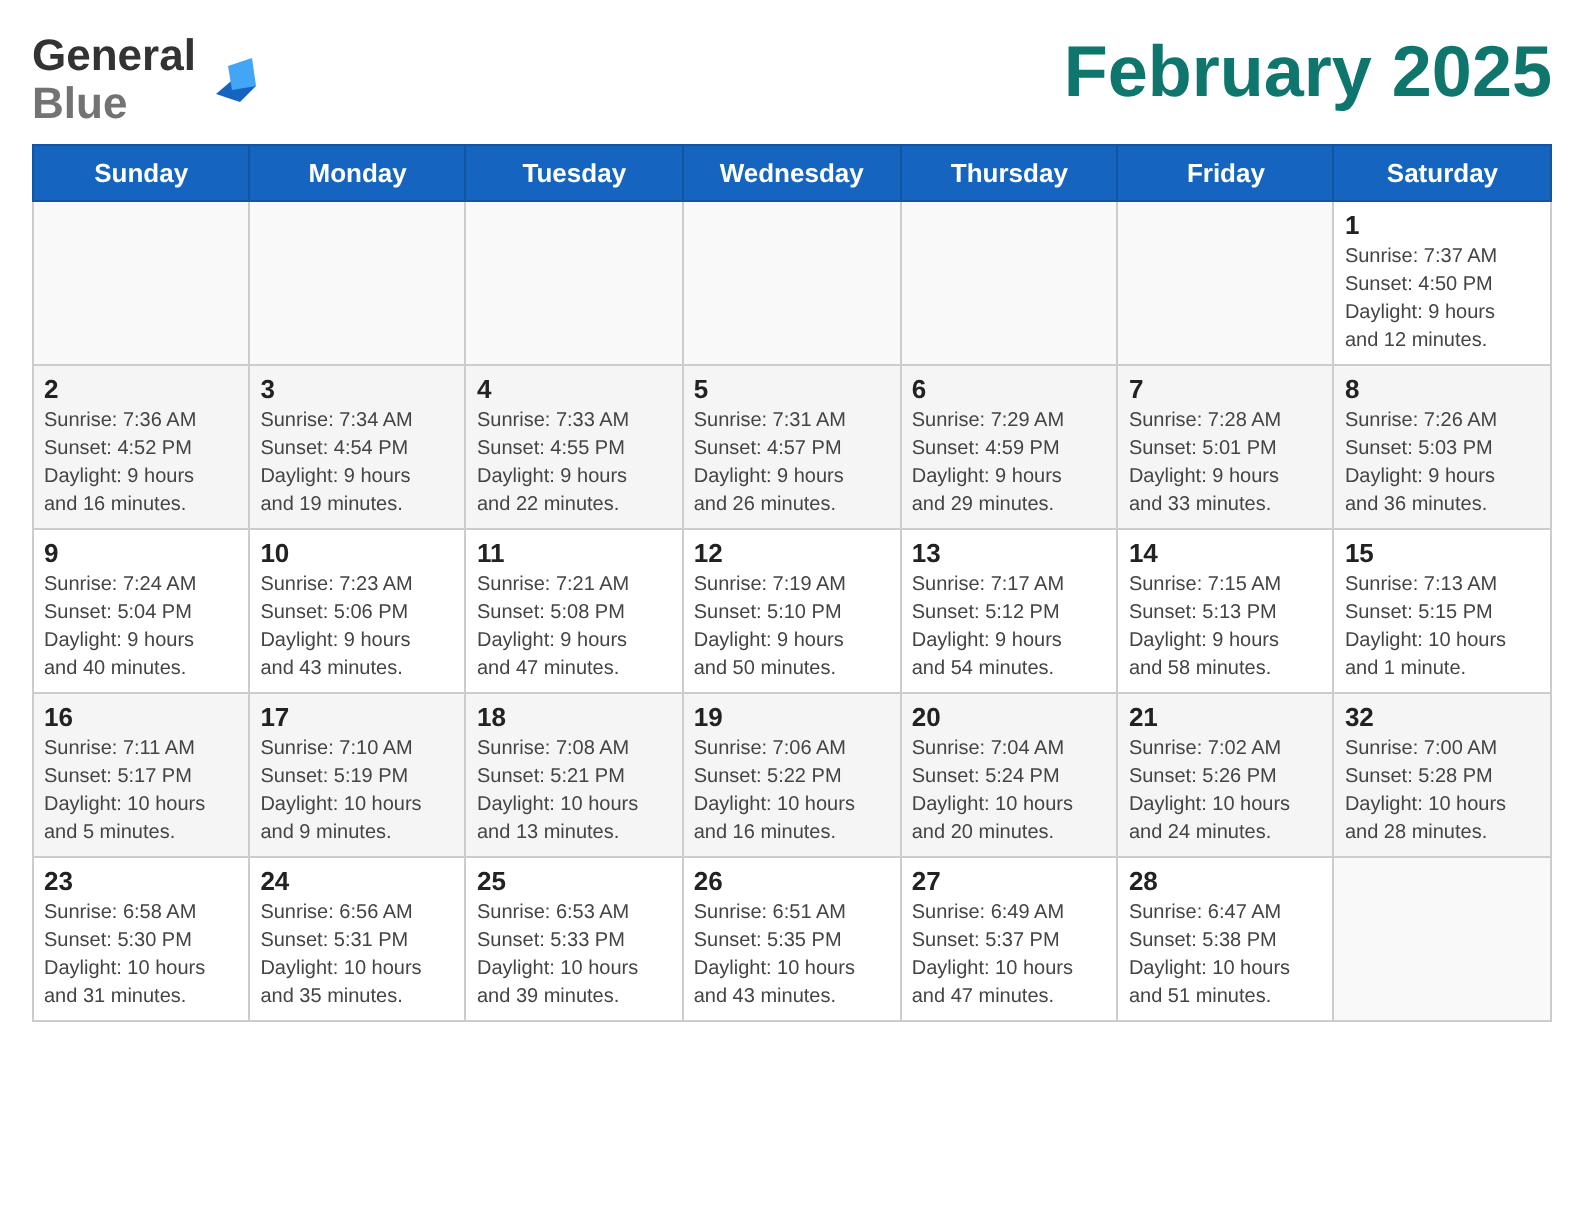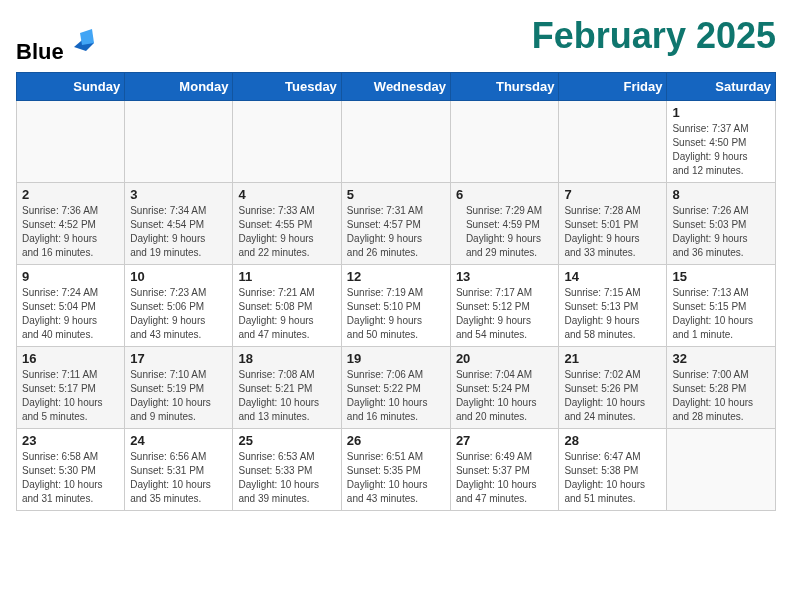--- a/index.html
+++ b/index.html
@@ -19,21 +19,21 @@
     .logo-area {
       display: flex;
       align-items: center;
     }
     .logo-text {
       font-size: 22px;
       font-weight: bold;
       line-height: 1.1;
     }
     .logo-general { color: #333; }
-    .logo-blue { color: #000000; }
+    .logo-blue { color: #737373; }
     .logo-icon {
       width: 30px;
       height: 30px;
       margin-left: 2px;
     }
     .title-area {
       text-align: right;
     }
     .month-title {
       font-size: 36px;
@@ -49,21 +49,21 @@
       width: 100%;
       border-collapse: collapse;
       border: 1px solid #ccc;
     }
     .calendar th {
       background-color: #1565c0;
       color: #fff;
       font-size: 13px;
       font-weight: bold;
       padding: 6px 4px;
-      text-align: right;
+      text-align: center;
       border: 1px solid #1255a0;
     }
     .calendar td {
       vertical-align: top;
       border: 1px solid #ccc;
       padding: 4px 5px;
       width: 110px;
       min-height: 80px;
       font-size: 10.5px;
       color: #333;
@@ -92,21 +92,21 @@
     }
   </style>
 </head>
 <body>
 
 <div class="header">
   <div class="logo-area">
     <div>
       <div style="display:flex;align-items:center;">
         <span class="logo-text">
-          <br>
+          <span class="logo-general">General</span><br>
           <span class="logo-blue">Blue</span>
         </span>
         <svg class="logo-icon" viewBox="0 0 30 30" xmlns="http://www.w3.org/2000/svg">
           <polygon points="8,22 22,10 28,18 20,26" fill="#1565c0"></polygon>
           <polygon points="14,8 26,4 28,18 16,20" fill="#42a5f5"></polygon>
         </svg>
       </div>
     </div>
   </div>
   <div class="title-area">
@@ -166,21 +166,21 @@
         </td>
         <td>
           <span class="day-number">5</span>
           <div class="day-info" style="white-space: pre-line;">Sunrise: 7:31 AM
 Sunset: 4:57 PM
 Daylight: 9 hours
 and 26 minutes.</div>
         </td>
         <td>
           <span class="day-number">6</span>
-          <div class="day-info" style="white-space: pre-line; margin-left: 10px;">Sunrise: 7:29 AM
+          <div class="day-info" style="white-space: pre-line;">Sunrise: 7:29 AM
 Sunset: 4:59 PM
 Daylight: 9 hours
 and 29 minutes.</div>
         </td>
         <td>
           <span class="day-number">7</span>
           <div class="day-info" style="white-space: pre-line;">Sunrise: 7:28 AM
 Sunset: 5:01 PM
 Daylight: 9 hours
 and 33 minutes.</div>

